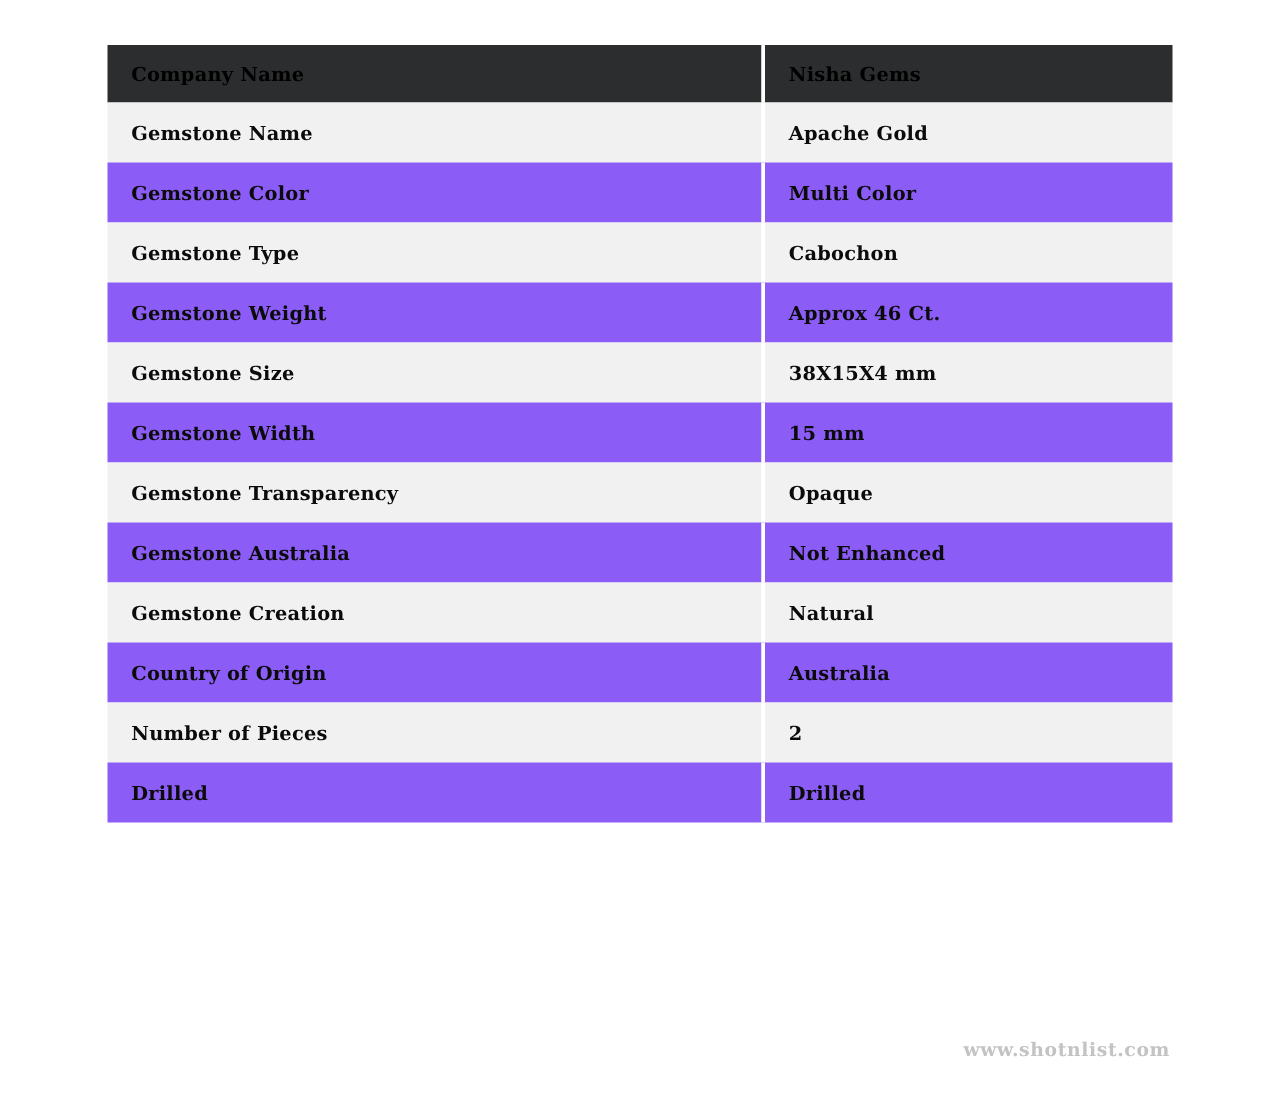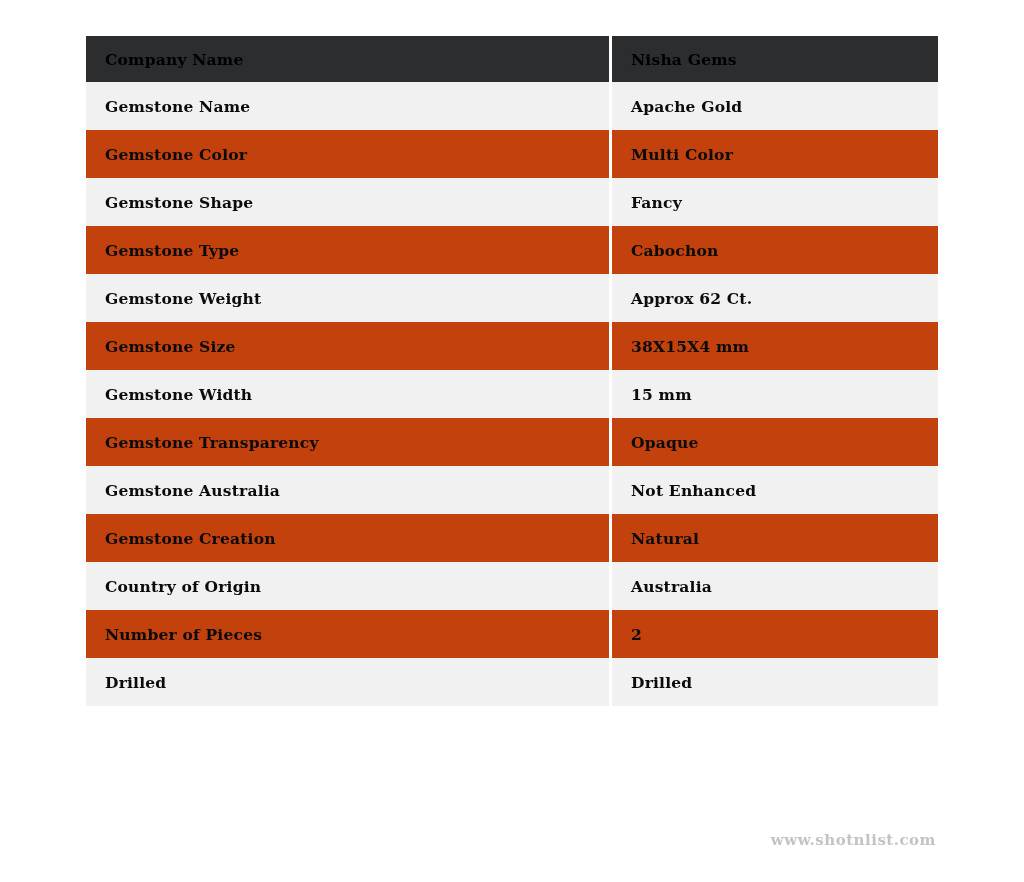--- a/index.html
+++ b/index.html
@@ -38,21 +38,21 @@
     border-right: 3px solid #ffffff;
   }
   .spec-table thead th {
     background: #2b2d2e;
     color: #000000;
     height: 46px;
   }
   .spec-table tbody td {
     height: 48px;
     color: #0b0b0b;
-    background: #c2410c;
+    background: #8b5cf6;
   }
   .spec-table tbody tr:nth-child(odd) td {
     background: #f1f1f1;
   }
   .footer-watermark {
     position: absolute;
     top: 831px;
     right: 88px;
     color: #c3c3c3;
     font-weight: bold;
@@ -75,33 +75,29 @@
   <tr>
     <td>Gemstone Name</td>
     <td>Apache Gold</td>
   </tr>
 
   <tr>
     <td>Gemstone Color</td>
     <td>Multi Color</td>
   </tr>
 
-  <tr>
-    <td>Gemstone Shape</td>
-    <td>Fancy</td>
-  </tr>
 
   <tr>
     <td>Gemstone Type</td>
     <td>Cabochon</td>
   </tr>
 
   <tr>
     <td>Gemstone Weight</td>
-    <td>Approx 62 Ct.</td>
+    <td>Approx 46 Ct.</td>
   </tr>
 
   <tr>
     <td>Gemstone Size</td>
     <td>38X15X4 mm</td>
   </tr>
 
 
   <tr>
     <td>Gemstone Width</td>

